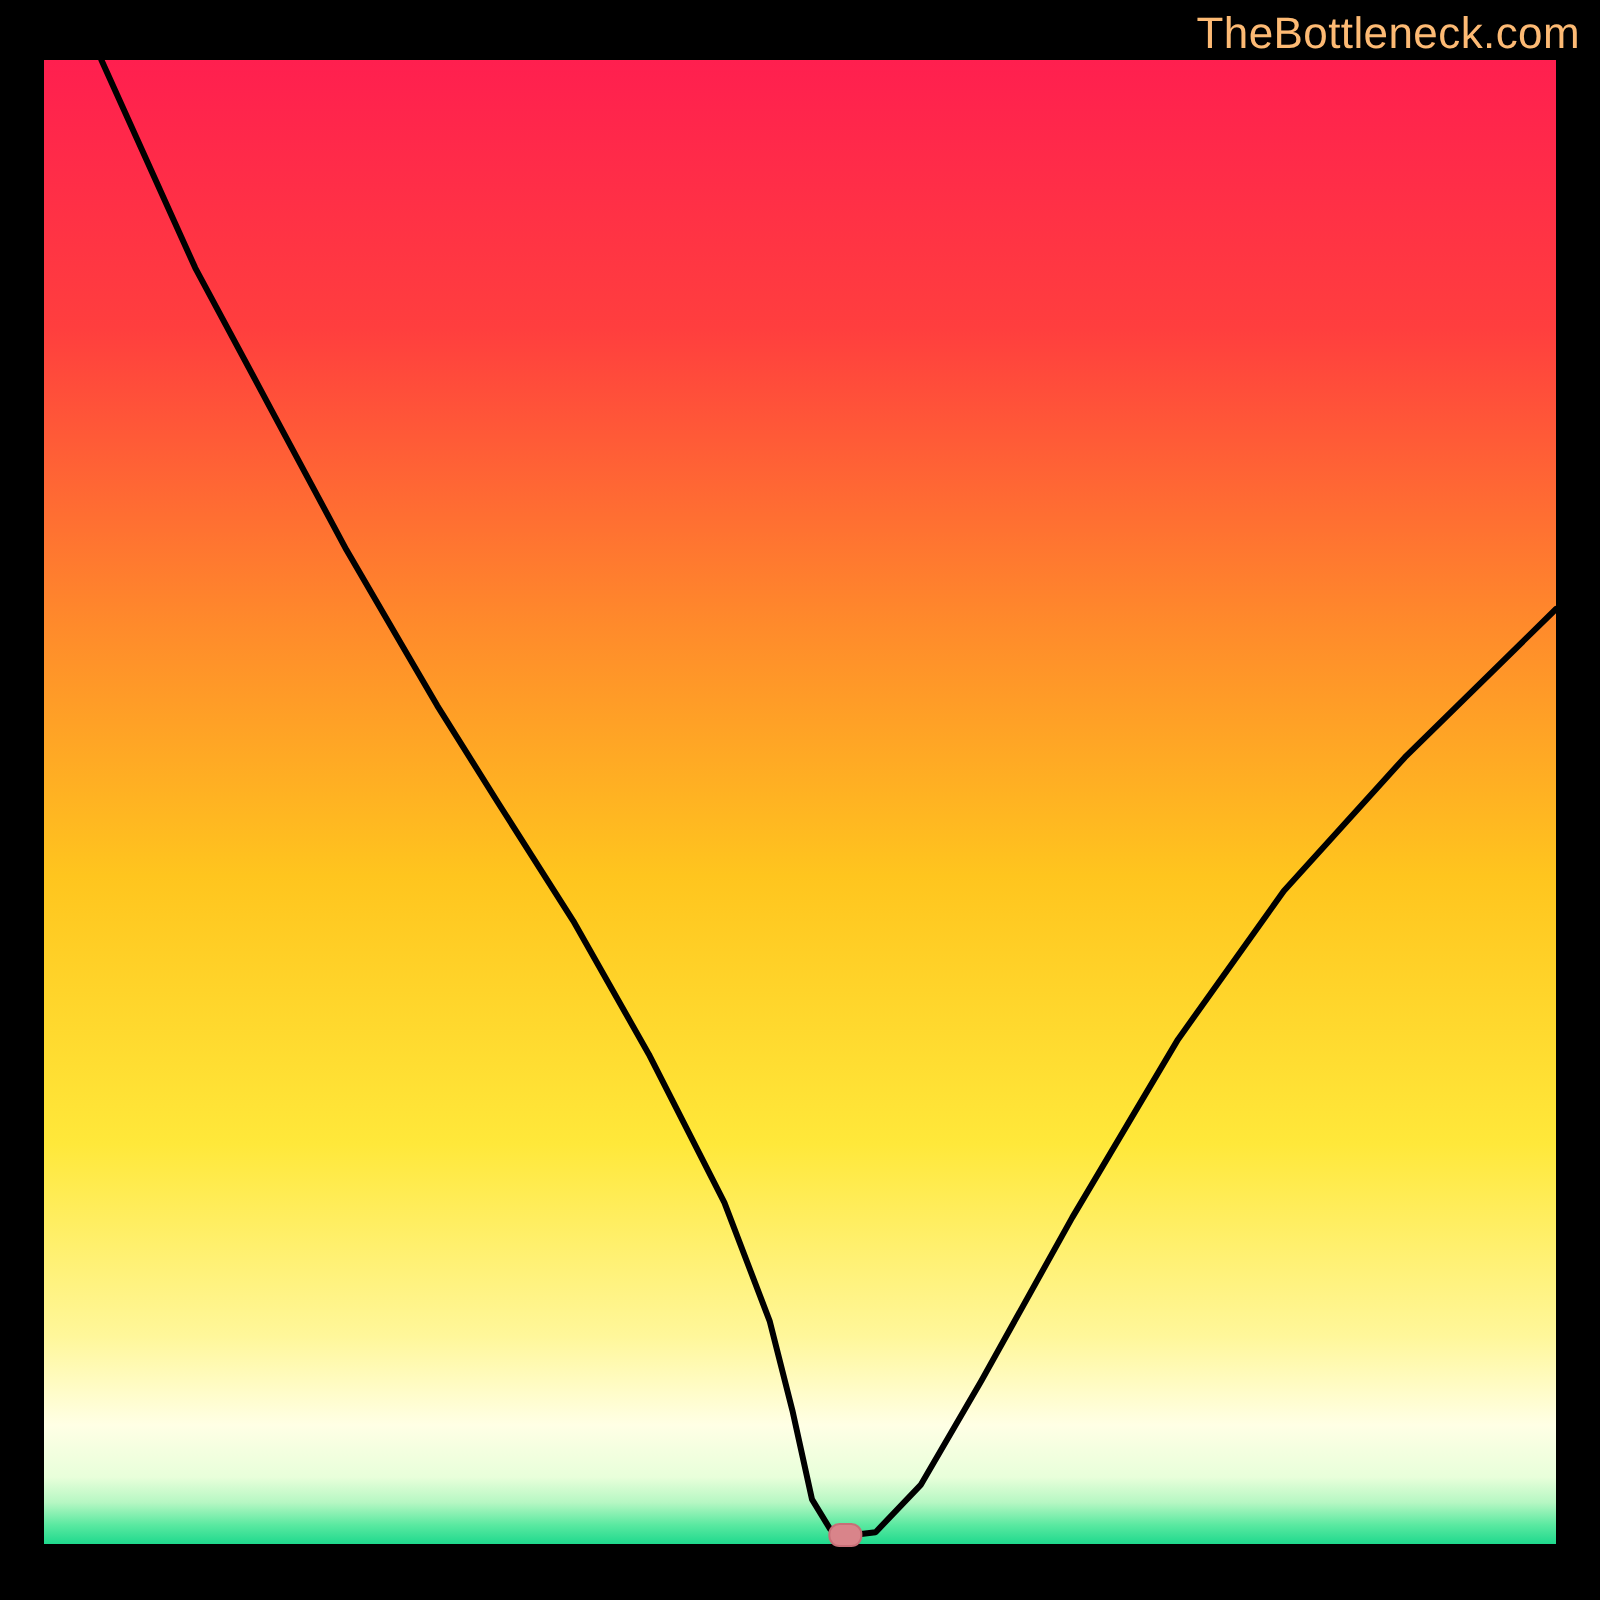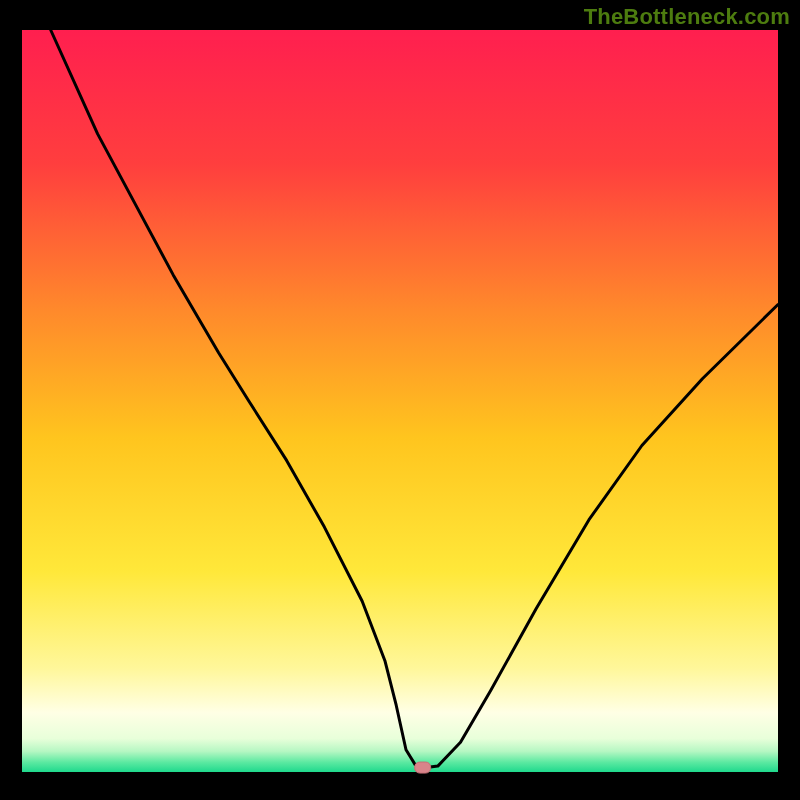--- a/index.html
+++ b/index.html
@@ -15,22 +15,22 @@
     position: relative;
     width: 800px;
     height: 800px;
     background: #000;
   }
   .watermark {
     position: absolute;
     top: 4px;
     right: 10px;
     font-size: 22px;
-    font-weight: 700;
-    color: #4d7c0f;
+    font-weight: 400;
+    color: #fdba74;
     font-family: Arial, sans-serif;
     letter-spacing: 0.2px;
     z-index: 10;
   }
   svg.plot {
     position: absolute;
     left: 0;
     top: 0;
     width: 800px;
     height: 800px;

